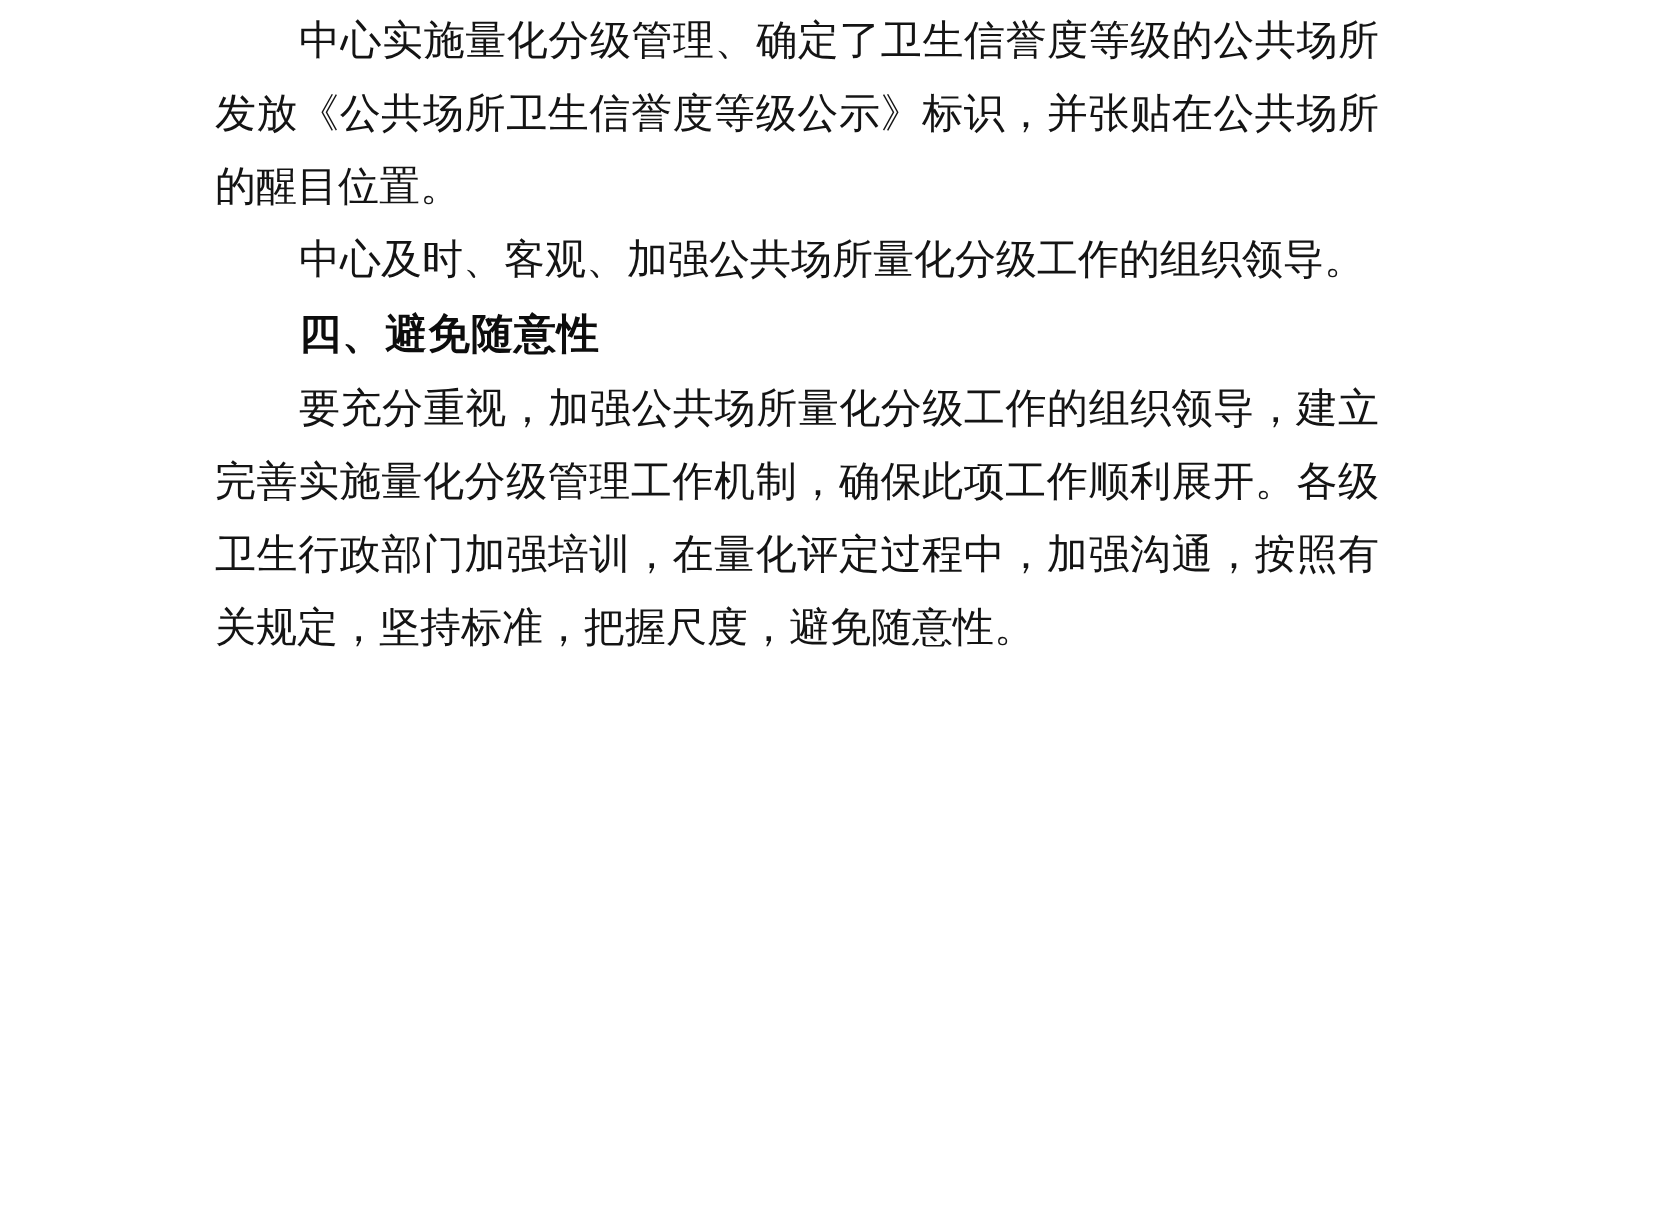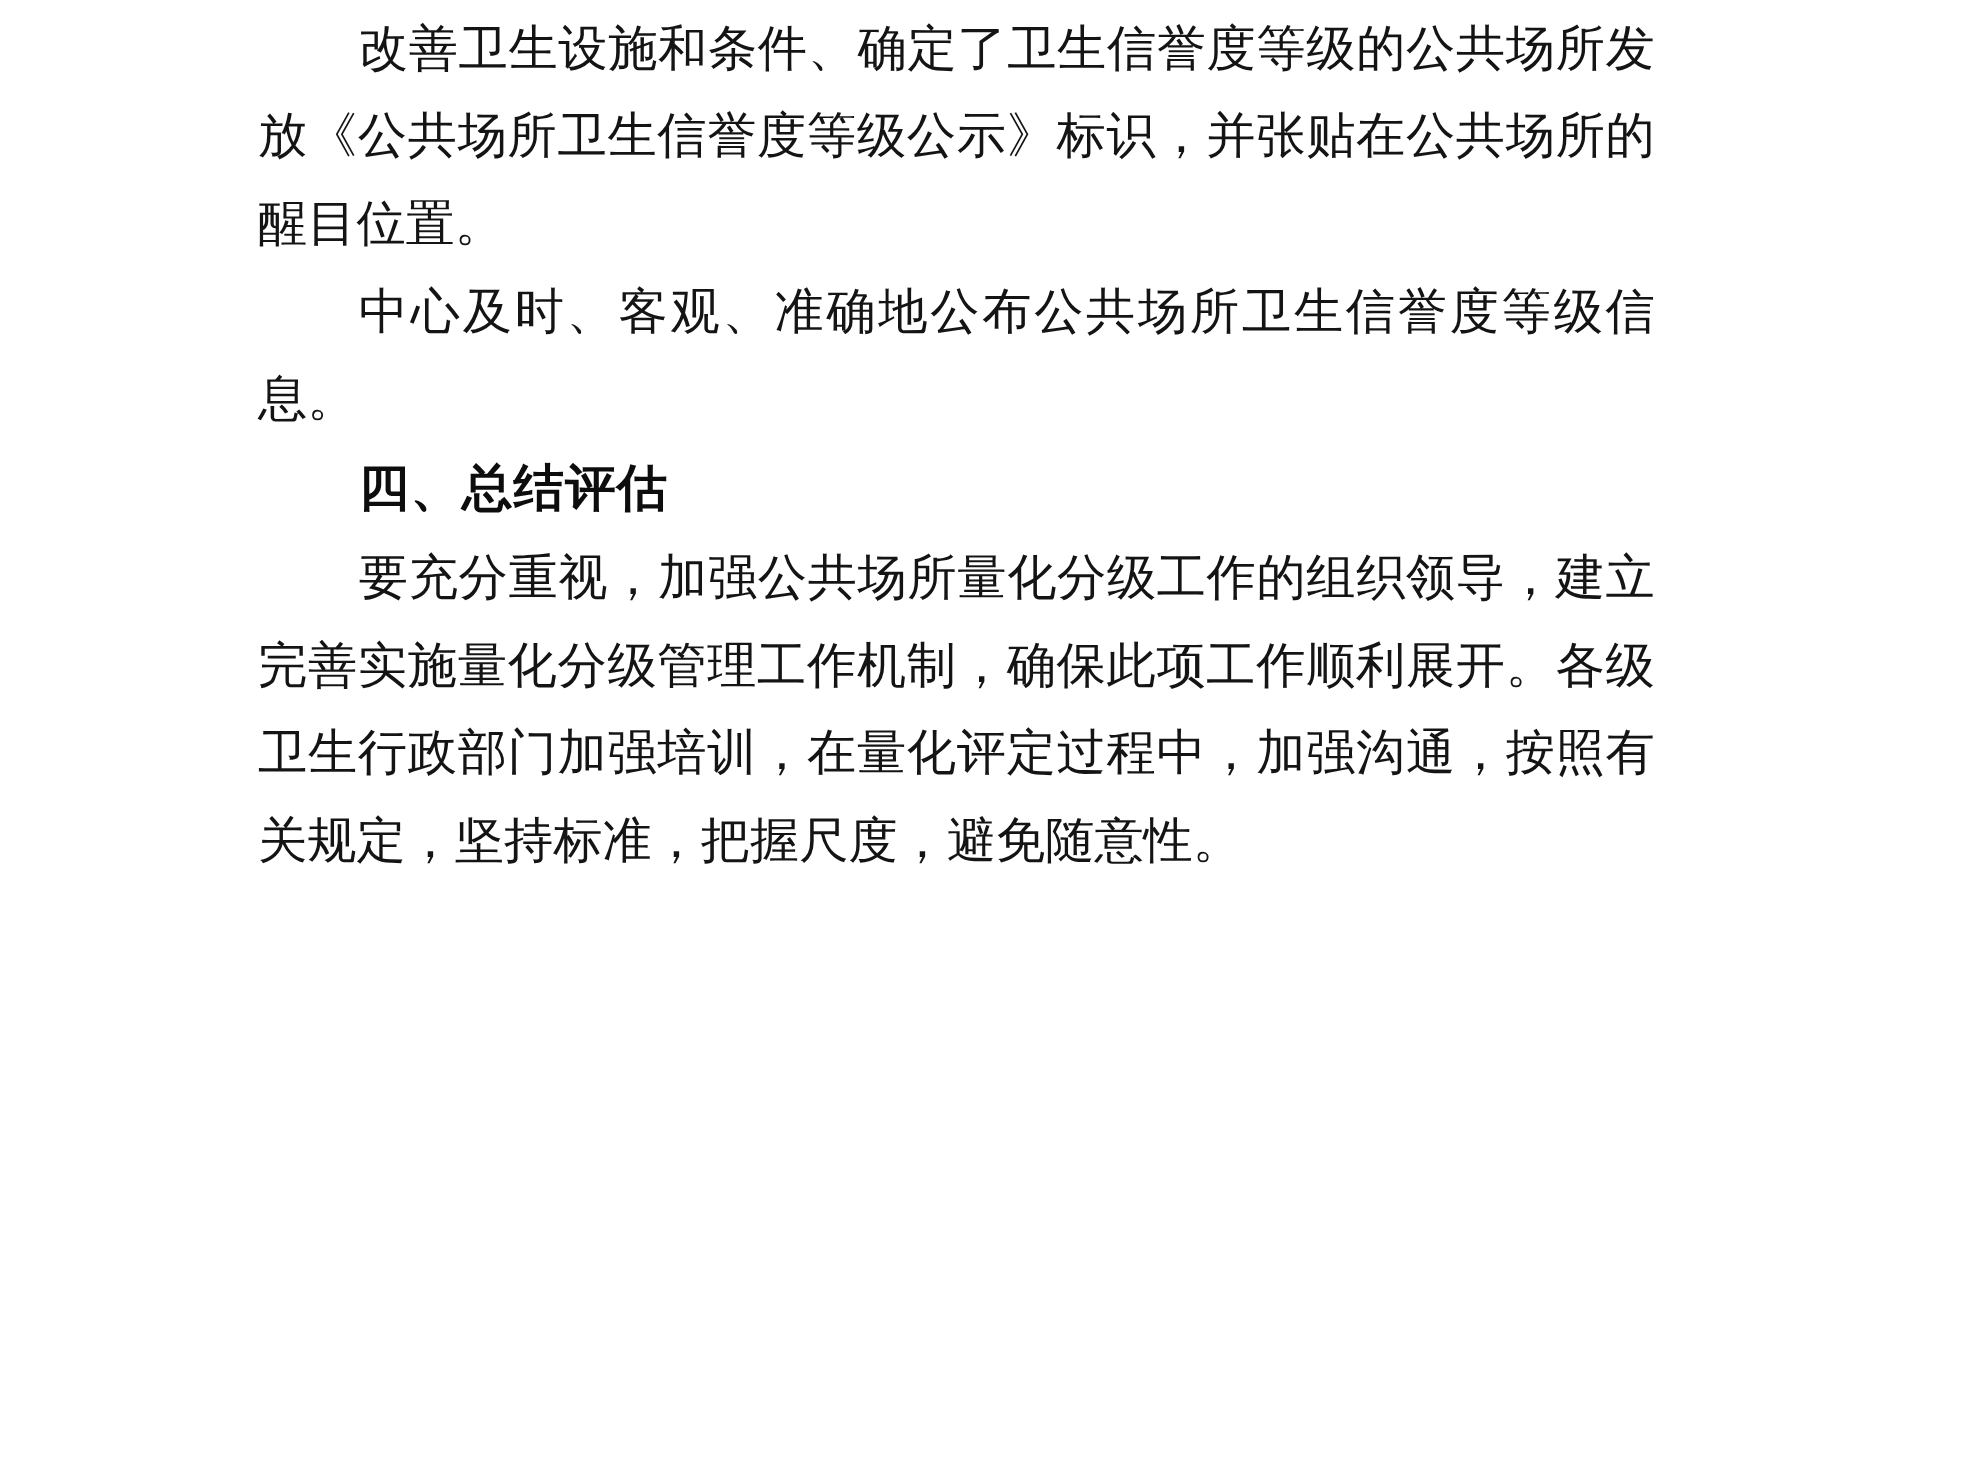--- a/index.html
+++ b/index.html
@@ -46,24 +46,24 @@
     color: #0d0d0d;
     letter-spacing: 1px;
   }
 </style>
 </head>
 <body>
 
 <div class="page">
   <div class="doc-body">
 
-    <p class="para">改善卫生设施和条件、确定了卫生信誉度等级的公共场所发放《公共场所卫生信誉度等级公示》标识，并张贴在公共场所的醒目位置。</p>
+    <p class="para">中心实施量化分级管理、确定了卫生信誉度等级的公共场所发放《公共场所卫生信誉度等级公示》标识，并张贴在公共场所的醒目位置。</p>
 
-    <p class="para">中心及时、客观、准确地公布公共场所卫生信誉度等级信息。</p>
+    <p class="para">中心及时、客观、加强公共场所量化分级工作的组织领导。</p>
 
-    <h2 class="heading">四、总结评估</h2>
+    <h2 class="heading">四、避免随意性</h2>
 
 
 
     <p class="para">要充分重视，加强公共场所量化分级工作的组织领导，建立完善实施量化分级管理工作机制，确保此项工作顺利展开。各级卫生行政部门加强培训，在量化评定过程中，加强沟通，按照有关规定，坚持标准，把握尺度，避免随意性。</p>
 
   </div>
 </div>
 
 </body></html>

